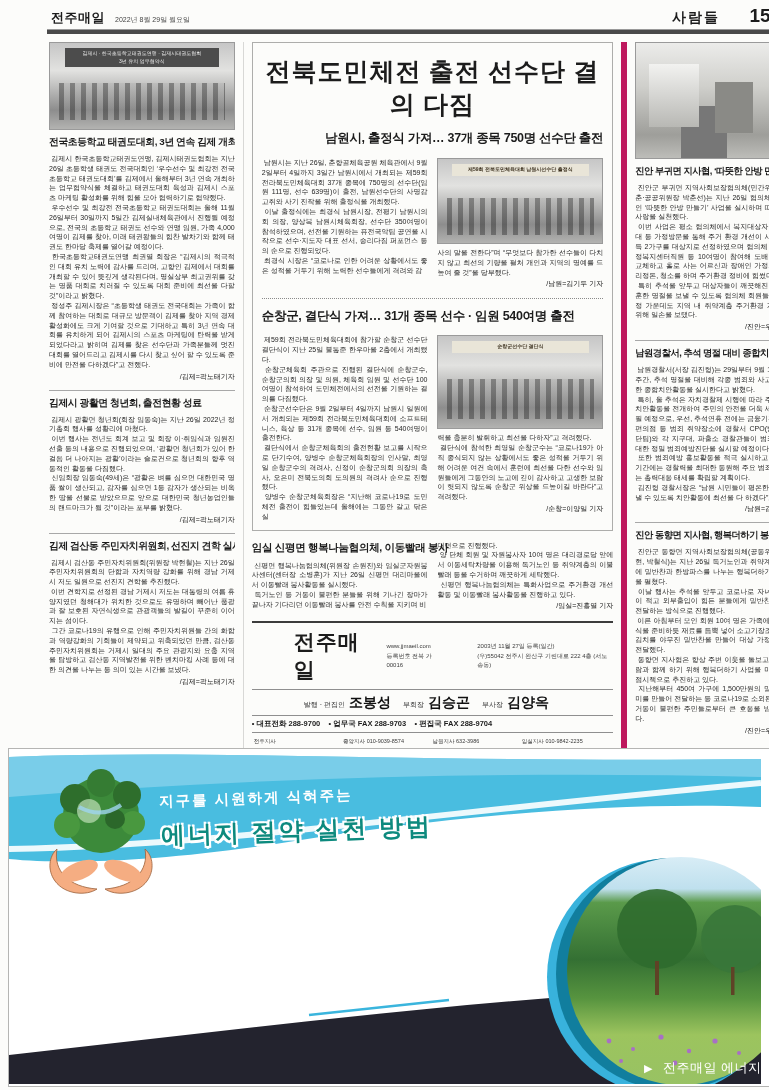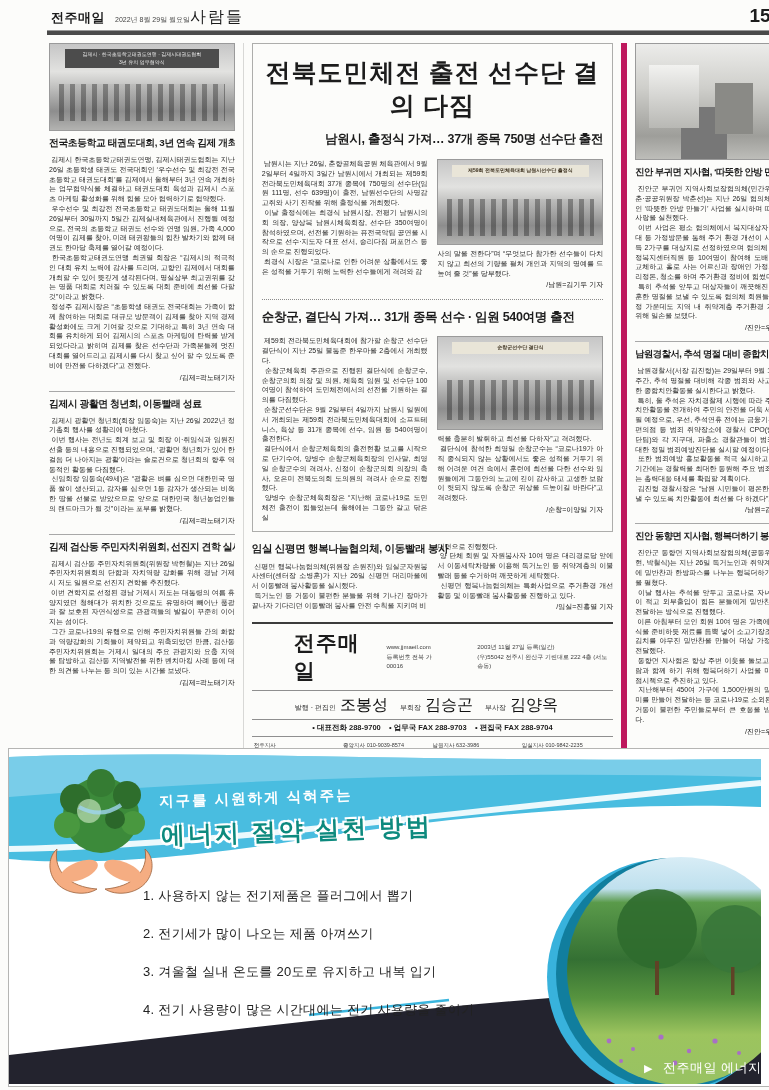--- a/index.html
+++ b/index.html
@@ -3,21 +3,21 @@
 <meta charset="utf-8">
 <style>
   html,body{margin:0;padding:0;background:#e9e9e9;}
   .page{position:relative;width:769px;height:1090px;background:#fcfcfa;margin:0 auto;
         font-family:"Liberation Sans","DejaVu Sans",sans-serif;color:#1c1c1c;overflow:hidden;padding-left:41px;}
 
   
   header{display:flex;align-items:baseline;padding:5px 10px 2px;}
   .mast-title{font-size:13px;font-weight:bold;letter-spacing:.5px;}
   .mast-date{font-size:7px;color:#444;margin-left:10px;}
-  .section-name{flex:1;text-align:left;font-size:16px;font-weight:normal;letter-spacing:2px;}
+  .section-name{flex:1;text-align:right;font-size:14px;font-weight:bold;letter-spacing:2px;}
   .page-num{font-size:19px;font-weight:bold;width:80px;text-align:center;}
   .header-rule{height:4px;background:#4a4a4a;border-top:1px solid #999;margin:0 6px;}
 
   
   .content{display:flex;gap:8px;padding:8px 8px 0;height:712px;overflow:hidden;}
   .col{overflow:hidden;}
   .col-left{width:186px;}
   .col-center{width:362px;padding:0 8px;border-left:1px solid #d8d8d6;border-right:6px solid #be185d;}
   .col-right{width:167px;}
   .col hr{border:none;border-top:1px solid #a8a8a8;margin:8px 0 2px;}
@@ -55,22 +55,22 @@
   .third-article{margin-top:10px;}
   .small-h2{font-size:10.5px;font-weight:bold;margin-bottom:6px;white-space:nowrap;letter-spacing:-.3px;}
 
   
   .masthead-box{margin-top:10px;border-top:2px solid #3c3c3c;border-bottom:2px solid #3c3c3c;}
   .mb-row1{display:flex;align-items:center;padding:5px 4px;border-bottom:1px solid #8f8f8f;}
   .mb-logo{font-size:21px;font-weight:bold;letter-spacing:1px;margin-left:38px;}
   .mb-reg{white-space:pre-line;font-size:6px;color:#3d3d3d;line-height:1.6;margin-left:12px;}
   .mb-addr{white-space:pre-line;font-size:6px;color:#3d3d3d;line-height:1.6;margin-left:34px;}
   .mb-row2{text-align:center;padding:4px 0 3px;border-bottom:1px solid #8f8f8f;font-size:7px;color:#333;}
-  .mb-row2 .name{font-size:16px;font-weight:normal;color:#111;margin:0 12px 0 4px;}
-  .mb-row3{text-align:center;padding:3px 0;border-bottom:1px solid #8f8f8f;font-size:7.5px;font-weight:bold;}
+  .mb-row2 .name{font-size:14px;font-weight:bold;color:#111;margin:0 12px 0 4px;}
+  .mb-row3{padding:3px 0;border-bottom:1px solid #8f8f8f;font-size:7.5px;font-weight:bold;}
   .mb-row4{display:flex;padding:4px 2px;border-bottom:1px solid #8f8f8f;}
   .mb-row4 span{flex:1;font-size:5.5px;line-height:1.6;color:#3a3a3a;white-space:pre-line;}
 
   
   .ad{position:absolute;left:8px;right:7px;top:748px;height:337px;background:#fff;
       border:1px solid #b5b5b3;overflow:hidden;}
   .ad svg{position:absolute;left:0;top:0;}
   .ad-tagline{position:absolute;left:150px;top:40px;color:#fff;font-weight:bold;font-size:14.5px;
       letter-spacing:2px;transform:rotate(-2deg);}
   .ad-title{position:absolute;left:152px;top:66px;color:#0d8a7e;font-weight:bold;font-size:24px;
@@ -106,21 +106,21 @@
         </div>
         <h2 class="side-h">전국초등학교 태권도대회, 3년 연속 김제 개최 협약</h2>
         <p class="body">&nbsp;김제시 한국초등학교태권도연맹, 김제시태권도협회는 지난 26일 초등학생 태권도 전국대회인 ‘우수선수 및 최강전 전국초등학교 태권도대회’를 김제에서 올해부터 3년 연속 개최하는 업무협약식을 체결하고 태권도대회 육성과 김제시 스포츠 마케팅 활성화를 위해 힘을 모아 협력하기로 협약했다.
 &nbsp;우수선수 및 최강전 전국초등학교 태권도대회는 올해 11월 26일부터 30일까지 5일간 김제실내체육관에서 진행될 예정으로, 전국의 초등학교 태권도 선수와 연맹 임원, 가족 4,000여명이 김제를 찾아, 미래 태권왕들의 힘찬 발차기와 함께 태권도 한마당 축제를 열어갈 예정이다.
 &nbsp;한국초등학교태권도연맹 최권열 회장은 “김제시의 적극적인 대회 유치 노력에 감사를 드리며, 고향인 김제에서 대회를 개최할 수 있어 뜻깊게 생각된다며, 명실상부 최고권위를 갖는 명품 대회로 치러질 수 있도록 대회 준비에 최선을 다할 것”이라고 밝혔다.
 &nbsp;정성주 김제시장은 “초등학생 태권도 전국대회는 가족이 함께 참여하는 대회로 대규모 방문객이 김제를 찾아 지역 경제 활성화에도 크게 기여할 것으로 기대하고 특히 3년 연속 대회를 유치하게 되어 김제시의 스포츠 마케팅에 탄력을 받게 되었다라고 밝히며 김제를 찾은 선수단과 가족분들께 멋진 대회를 열어드리고 김제시를 다시 찾고 싶어 할 수 있도록 준비에 만전을 다하겠다”고 전했다.</p>
         <p class="byline">/김제=곽노태기자</p>
       </article>
       <hr>
       <article>
-        <h2 class="side-h">김제시 광활면 청년회, 이동빨래 성료</h2>
+        <h2 class="side-h">김제시 광활면 청년회, 출전현황 성료</h2>
         <p class="body">&nbsp;김제시 광활면 청년회(회장 임동숙)는 지난 26일 2022년 정기총회 행사를 성황리에 마쳤다.
 &nbsp;이번 행사는 전년도 회계 보고 및 회장 이·취임식과 임원진 선출 등의 내용으로 진행되었으며, ‘광활면 청년회가 있어 한 걸음 더 나아지는 광활’이라는 슬로건으로 청년회의 향후 역동적인 활동을 다짐했다.
 &nbsp;신임회장 임동숙(49세)은 “광활은 벼를 심으면 대한민국 명품 쌀이 생산되고, 감자를 심으면 1등 감자가 생산되는 비옥한 땅을 선물로 받았으므로 앞으로 대한민국 청년농업인들의 랜드마크가 될 것”이라는 포부를 밝혔다.</p>
         <p class="byline">/김제=곽노태기자</p>
       </article>
       <hr>
       <article>
         <h2 class="side-h">김제 검산동 주민자치위원회, 선진지 견학 실시</h2>
         <p class="body">&nbsp;김제시 검산동 주민자치위원회(위원장 박현철)는 지난 26일 주민자치위원회의 단합과 자치역량 강화를 위해 경남 거제시 저도 일원으로 선진지 견학을 추진했다.
 &nbsp;이번 견학지로 선정된 경남 거제시 저도는 대통령의 여름 휴양지였던 청해대가 위치한 것으로도 유명하며 빼어난 풍광과 잘 보호된 자연식생으로 관광객들의 발길이 꾸준히 이어지는 섬이다.
@@ -311,24 +311,18 @@
 
         <path d="M48,100 C44,122 60,138 88,140 C78,147 56,146 46,132 C38,121 40,107 48,100 Z" fill="#f5ad82" stroke="#9a6038" stroke-width="0.8"></path>
         <path d="M136,100 C140,122 124,138 96,140 C106,147 128,146 138,132 C146,121 144,107 136,100 Z" fill="#f5ad82" stroke="#9a6038" stroke-width="0.8"></path>
         <ellipse cx="70" cy="122" rx="20" ry="9" fill="#f5ad82" transform="rotate(-22 70 122)"></ellipse>
         <ellipse cx="114" cy="122" rx="20" ry="9" fill="#f5ad82" transform="rotate(22 114 122)"></ellipse>
       </g>
     </svg>
 
     <div class="ad-tagline">지구를 시원하게 식혀주는</div>
     <div class="ad-title">에너지 절약 실천 방법</div>
-    <div class="ad-list">
-      <div class="ad-item">1.  사용하지 않는 전기제품은 플러그에서 뽑기</div>
-      <div class="ad-item">2.  전기세가 많이 나오는 제품 아껴쓰기</div>
-      <div class="ad-item">3.  겨울철 실내 온도를 20도로 유지하고 내복 입기</div>
-      <div class="ad-item">4.  전기 사용량이 많은 시간대에는 전기 사용량을 줄이기</div>
-    </div>
     <div class="ad-campaign">
       <span class="arrow">▶</span><span>전주매일 에너지캠페인</span>
     </div>
   </div>
 
 </div>
 
 </body></html>

